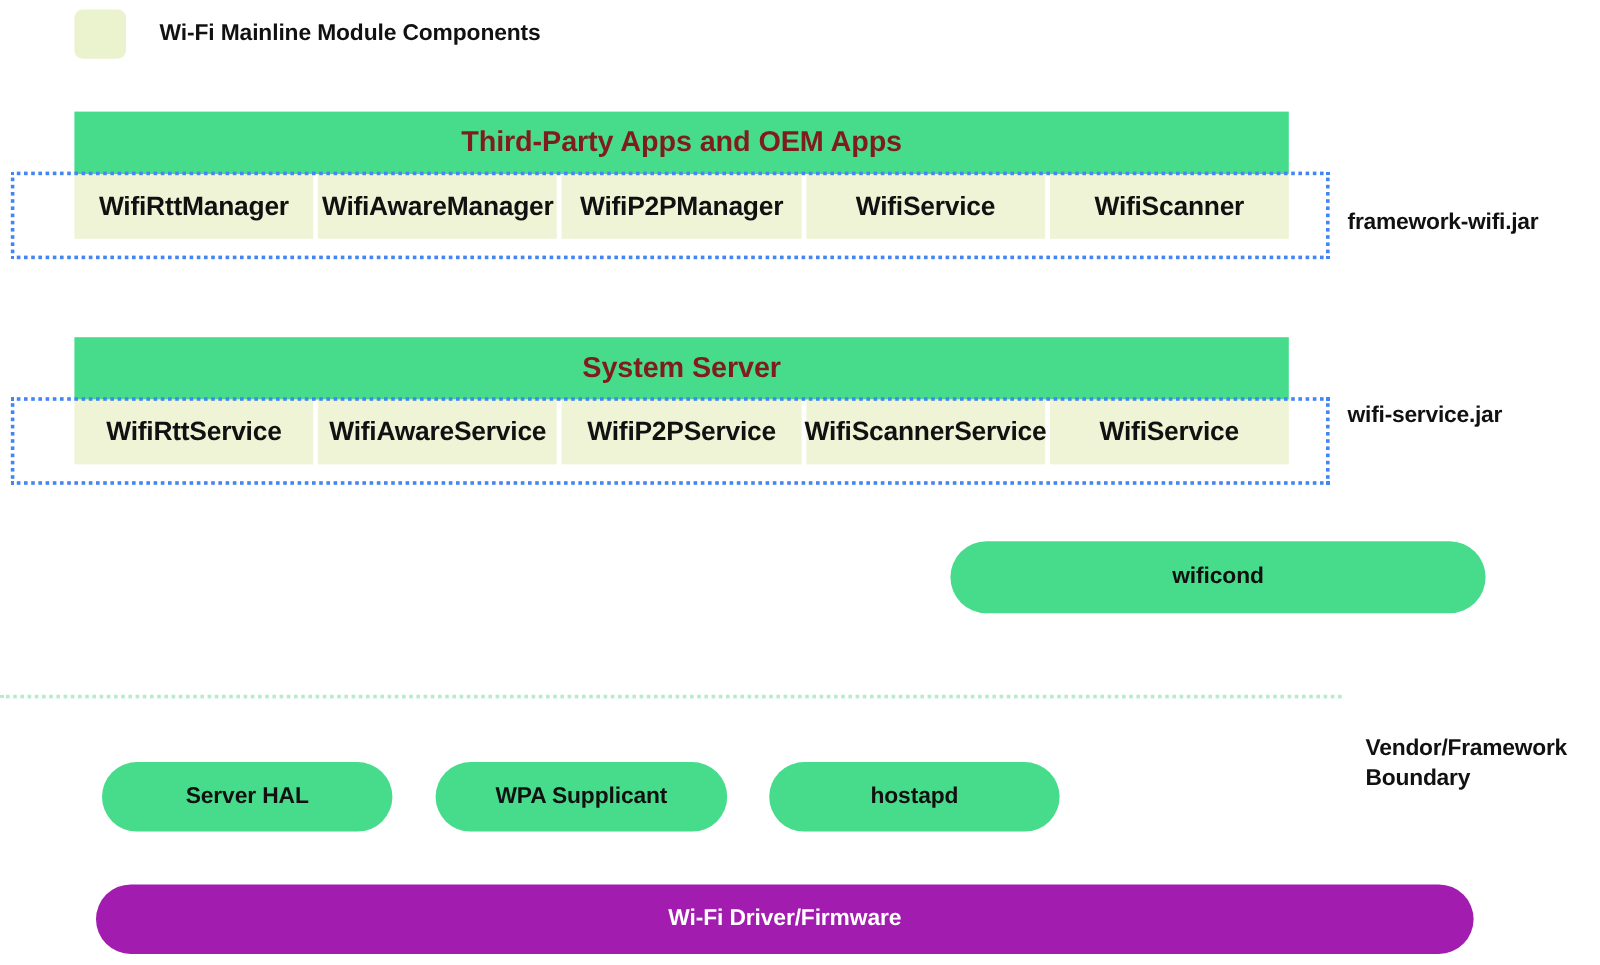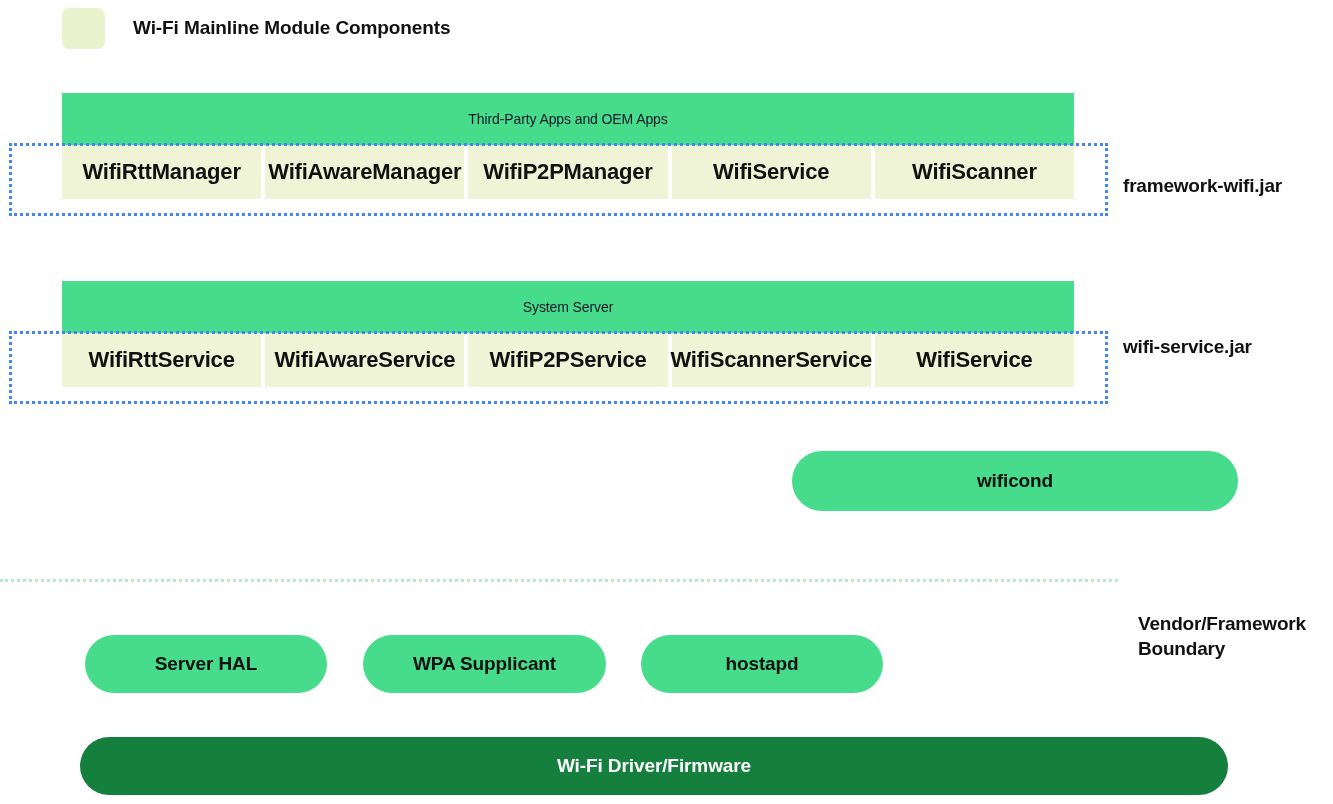--- a/index.html
+++ b/index.html
@@ -63,23 +63,23 @@
   #layer-service   { top: 281px; }
 
   .layer-header {
     height: 52px;
     background: #47dc8c;
     display: flex;
     align-items: center;
     justify-content: center;
   }
   .layer-header-text {
-    font-size: 14px;
-    font-weight: normal;
-    color: #0f172a;
+    font-size: 24px;
+    font-weight: bold;
+    color: #7f1d1d;
     letter-spacing: -0.1px;
   }
 
   .layer-cells {
     display: flex;
     height: 54px;
     gap: 4px;
     background: transparent;
   }
   .layer-cell {
@@ -120,21 +120,21 @@
     border-radius: 999px;
   }
   .pill-text {
     font-size: 19px;
     font-weight: bold;
     letter-spacing: -0.1px;
     white-space: nowrap;
   }
   .pill-green { background: #47dc8c; }
   .pill-green .pill-text { color: #111111; }
-  .pill-blue { background: #15803d; }
+  .pill-blue { background: #a21caf; }
   .pill-blue .pill-text { color: #ffffff; }
 
   #pill-wificond       { left: 792px; top: 451px; width: 446px; height: 60px; }
   #pill-vendor-hal     { left: 85px;  top: 635px; width: 242px; height: 58px; }
   #pill-wpa-supplicant { left: 363px; top: 635px; width: 243px; height: 58px; }
   #pill-hostapd        { left: 641px; top: 635px; width: 242px; height: 58px; }
   #pill-wifi-driver    { left: 80px;  top: 737px; width: 1148px; height: 58px; }
 
   
   .boundary-line {

